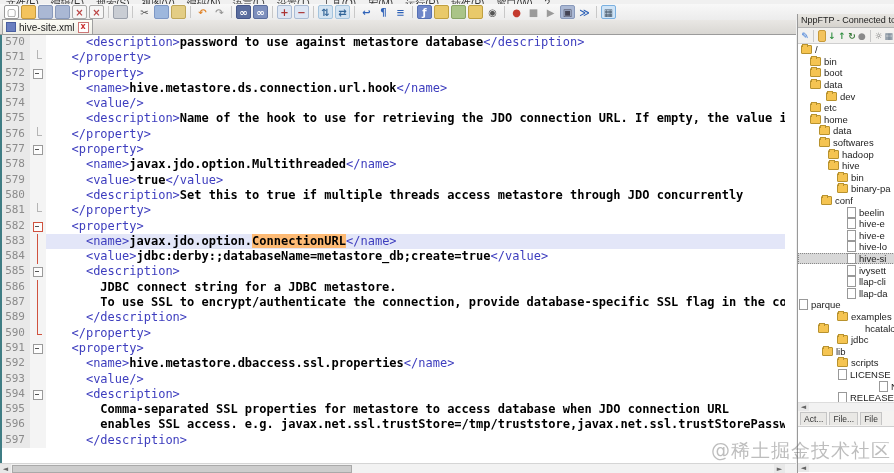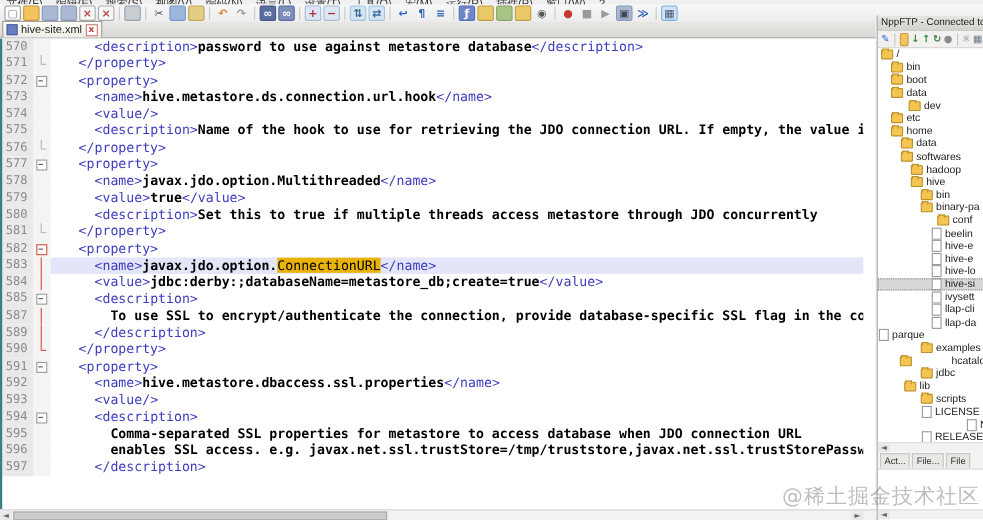--- a/index.html
+++ b/index.html
@@ -27,21 +27,21 @@
   #code{position:absolute;left:0;top:0;width:785px;height:428px;overflow:hidden;}
   .codeline{display:flex;height:15.3px;line-height:15.3px;white-space:pre;
             font:12px "DejaVu Sans Mono",monospace;}
   .lnum{flex:none;width:30px;background:#e9e9e9;color:#8b8b8b;text-align:right;padding-right:5px;box-sizing:border-box;
         font-size:11px;}
   .lfold{flex:none;width:16px;background:#f4f4f4;position:relative;}
   .ltext{flex:1;overflow:hidden;padding-left:11px;color:#000;}
   .ltext.cur{background:#e3e6f8;}
   .tg{color:#3d3dbe;font-weight:400;}
   .tx{font-weight:700;color:#000;}
-  .hl{font-weight:400;color:#000;background:#eab308;}
+  .hl{font-weight:700;color:#000;background:#fdba74;}
   .ur{font-weight:700;color:#000;text-decoration:underline;}
   
   .fbox,.fboxr{position:absolute;left:3px;top:3px;width:8px;height:8px;border:1px solid #9a9a9a;background:#fdfdfd;}
   .fbox::after,.fboxr::after{content:"";position:absolute;left:1px;top:3px;width:4px;height:1px;background:#555;}
   .fboxr{border-color:#d0523e;}
   .fliner::before{content:"";position:absolute;left:7px;top:0;bottom:0;width:1px;background:#d0523e;}
   .fendr::before{content:"";position:absolute;left:7px;top:0;height:8px;width:1px;background:#d0523e;}
   .fendr::after{content:"";position:absolute;left:7px;top:8px;width:5px;height:1px;background:#d0523e;}
   .ftick::before{content:"";position:absolute;left:7px;top:0;height:8px;width:1px;background:#b5b5b5;}
   .ftick::after{content:"";position:absolute;left:7px;top:8px;width:5px;height:1px;background:#b5b5b5;}
@@ -144,20 +144,21 @@
       <div class="codeline"><span class="lnum">576</span><span class="lfold ftick"></span><span class="ltext"><span>  </span><span class="tg">&lt;/property&gt;</span></span></div>
       <div class="codeline"><span class="lnum">577</span><span class="lfold "><span class="fbox"></span></span><span class="ltext"><span>  </span><span class="tg">&lt;property&gt;</span></span></div>
       <div class="codeline"><span class="lnum">578</span><span class="lfold "></span><span class="ltext"><span>    </span><span class="tg">&lt;name&gt;</span><span class="tx">javax.jdo.option.Multithreaded</span><span class="tg">&lt;/name&gt;</span></span></div>
       <div class="codeline"><span class="lnum">579</span><span class="lfold "></span><span class="ltext"><span>    </span><span class="tg">&lt;value&gt;</span><span class="tx">true</span><span class="tg">&lt;/value&gt;</span></span></div>
       <div class="codeline"><span class="lnum">580</span><span class="lfold "></span><span class="ltext"><span>    </span><span class="tg">&lt;description&gt;</span><span class="tx">Set this to true if multiple threads access metastore through JDO concurrently</span></span></div>
       <div class="codeline"><span class="lnum">581</span><span class="lfold ftick"></span><span class="ltext"><span>  </span><span class="tg">&lt;/property&gt;</span></span></div>
       <div class="codeline"><span class="lnum">582</span><span class="lfold "><span class="fboxr"></span></span><span class="ltext"><span>  </span><span class="tg">&lt;property&gt;</span></span></div>
       <div class="codeline"><span class="lnum">583</span><span class="lfold fliner"></span><span class="ltext cur"><span>    </span><span class="tg">&lt;name&gt;</span><span class="tx">javax.jdo.option.</span><span class="hl">ConnectionURL</span><span class="tg">&lt;/name&gt;</span></span></div>
       <div class="codeline"><span class="lnum">584</span><span class="lfold fliner"></span><span class="ltext"><span>    </span><span class="tg">&lt;value&gt;</span><span class="tx">jdbc:derby:;databaseName=metastore_db;create=true</span><span class="tg">&lt;/value&gt;</span></span></div>
       <div class="codeline"><span class="lnum">585</span><span class="lfold "><span class="fbox"></span></span><span class="ltext"><span>    </span><span class="tg">&lt;description&gt;</span></span></div>
+      <div class="codeline"><span class="lnum">586</span><span class="lfold fliner"></span><span class="ltext"><span>      </span><span class="tx">JDBC connect string for a JDBC metastore.</span></span></div>
       <div class="codeline"><span class="lnum">587</span><span class="lfold fliner"></span><span class="ltext"><span>      </span><span class="tx">To use SSL to encrypt/authenticate the connection, provide database-specific SSL flag in the connection URL.</span></span></div>
       <div class="codeline"><span class="lnum">589</span><span class="lfold fliner"></span><span class="ltext"><span>    </span><span class="tg">&lt;/description&gt;</span></span></div>
       <div class="codeline"><span class="lnum">590</span><span class="lfold fendr"></span><span class="ltext"><span>  </span><span class="tg">&lt;/property&gt;</span></span></div>
       <div class="codeline"><span class="lnum">591</span><span class="lfold "><span class="fbox"></span></span><span class="ltext"><span>  </span><span class="tg">&lt;property&gt;</span></span></div>
       <div class="codeline"><span class="lnum">592</span><span class="lfold "></span><span class="ltext"><span>    </span><span class="tg">&lt;name&gt;</span><span class="tx">hive.metastore.dbaccess.ssl.properties</span><span class="tg">&lt;/name&gt;</span></span></div>
       <div class="codeline"><span class="lnum">593</span><span class="lfold "></span><span class="ltext"><span>    </span><span class="tg">&lt;value/&gt;</span></span></div>
       <div class="codeline"><span class="lnum">594</span><span class="lfold "><span class="fbox"></span></span><span class="ltext"><span>    </span><span class="tg">&lt;description&gt;</span></span></div>
       <div class="codeline"><span class="lnum">595</span><span class="lfold "></span><span class="ltext"><span>      </span><span class="tx">Comma-separated SSL properties for metastore to access database when JDO connection URL</span></span></div>
       <div class="codeline"><span class="lnum">596</span><span class="lfold "></span><span class="ltext"><span>      </span><span class="tx">enables SSL access. e.g. javax.net.ssl.trustStore=/tmp/truststore,javax.net.ssl.trustStorePassword=password</span></span></div>
       <div class="codeline"><span class="lnum">597</span><span class="lfold "></span><span class="ltext"><span>    </span><span class="tg">&lt;/description&gt;</span></span></div>
@@ -237,21 +238,21 @@
         <span>hive</span>
       </div>
       <div class="trow" style="padding-left: 39px;">
         <span class="fic"></span>
         <span>bin</span>
       </div>
       <div class="trow" style="padding-left: 39px;">
         <span class="fic"></span>
         <span>binary-pa</span>
       </div>
-      <div class="trow" style="padding-left: 54px;">
+      <div class="trow" style="padding-left: 23px;">
         <span class="fic"></span>
         <span>conf</span>
       </div>
       <div class="trow" style="padding-left: 48px;">
         <span class="dic"></span>
         <span>beelin</span>
       </div>
       <div class="trow" style="padding-left: 48px;">
         <span class="dic"></span>
         <span>hive-e</span>

